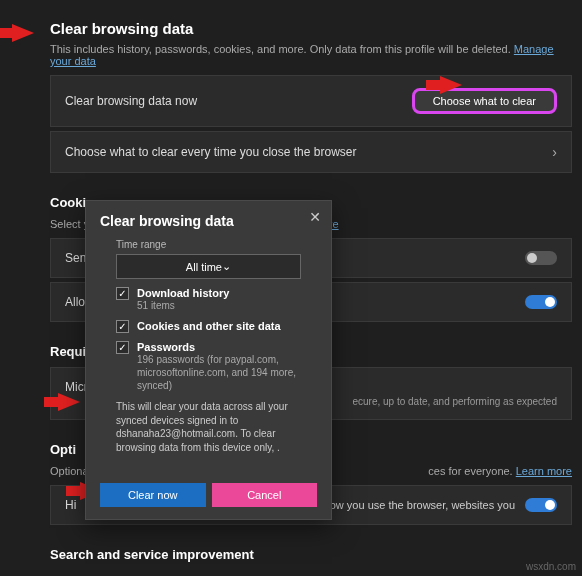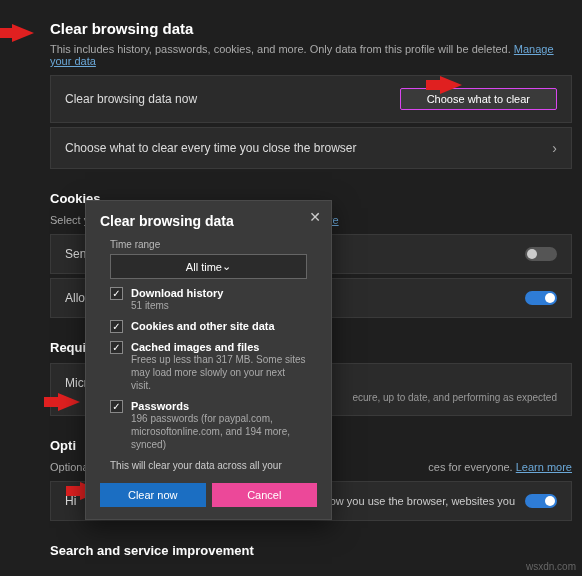--- a/index.html
+++ b/index.html
@@ -4,39 +4,39 @@
 <style>
 * { margin: 0; padding: 0; box-sizing: border-box; font-family: "Segoe UI", Arial, sans-serif; }
 body { background: #1f1f1f; color: #e0e0e0; width: 582px; height: 576px; overflow: hidden; position: relative; font-size: 12px; }
 .page { padding: 20px 10px 20px 50px; }
 h2 { font-size: 15px; font-weight: 600; color: #fff; margin-bottom: 6px; }
 h3 { font-size: 13px; font-weight: 600; color: #fff; margin: 22px 0 8px 0; }
 .desc { font-size: 11px; color: #aaa; margin-bottom: 8px; }
 a.link { color: #6ba8d8; text-decoration: underline; cursor: pointer; }
 .row { background: #2b2b2b; border: 1px solid #3a3a3a; padding: 12px 14px; margin-top: 4px; display: flex; align-items: center; justify-content: space-between; font-size: 12px; color: #ddd; }
 .row .sub { font-size: 10px; color: #999; margin-top: 2px; }
-.btn-outline { background: #3a3a3a; border: 1px solid #d946ef; color: #fff; padding: 4px 26px; font-size: 11px; cursor: pointer; border-radius: 2px; }
+.btn-outline { background: #3a3a3a; border: 3px solid #d946ef; color: #fff; padding: 4px 18px; font-size: 11px; cursor: pointer; border-radius: 8px; }
 .chev { color: #aaa; font-size: 14px; }
 .toggle { width: 32px; height: 14px; background: #555; border-radius: 8px; position: relative; }
 .toggle::after { content: ""; position: absolute; width: 10px; height: 10px; background: #ccc; border-radius: 50%; top: 2px; left: 2px; }
 .toggle.on { background: #2e7cd6; }
 .toggle.on::after { left: auto; right: 2px; background: #fff; }
 
 .arrow { position: absolute; width: 0; height: 0; border-top: 9px solid transparent; border-bottom: 9px solid transparent; border-left: 22px solid #e02020; }
 .arrow::before { content: ""; position: absolute; left: -36px; top: -5px; width: 16px; height: 10px; background: #e02020; }
 .arrow.a1 { top: 24px; left: 12px; }
 .arrow.a2 { top: 76px; left: 440px; }
 .arrow.a3 { top: 393px; left: 58px; }
 .arrow.a4 { top: 482px; left: 80px; }
 
 .modal-back { position: absolute; top: 200px; left: 85px; width: 247px; height: 320px; background: #3a3a3a; border: 1px solid #4a4a4a; box-shadow: 0 8px 24px rgba(0,0,0,.5); z-index: 10; display: flex; flex-direction: column; }
 .modal-head { padding: 12px 14px 6px; position: relative; }
 .modal-head h4 { font-size: 14px; font-weight: 600; color: #fff; }
 .close { position: absolute; top: 8px; right: 10px; color: #ccc; font-size: 14px; cursor: pointer; }
-.modal-body { padding: 0 24px 8px; overflow: hidden; flex: 1; font-size: 11px; color: #ccc; }
+.modal-body { padding: 0 30px 8px; overflow: hidden; flex: 1; font-size: 11px; color: #ccc; }
 .label { font-size: 10px; color: #bbb; margin: 4px 0 4px; }
 .select { background: #2b2b2b; border: 1px solid #666; color: #fff; padding: 5px 8px; width: 100%; font-size: 11px; display: flex; justify-content: center; align-items: center; cursor: pointer; }
 .chk-item { display: flex; gap: 8px; margin-top: 8px; }
 .chk { width: 13px; height: 13px; border: 1px solid #888; background: #2b2b2b; flex-shrink: 0; display: flex; align-items: center; justify-content: center; font-size: 10px; color: #fff; cursor: pointer; }
 .chk.checked::before { content: "✓"; }
 .chk-text .t { font-weight: 600; font-size: 11px; color: #fff; }
 .chk-text .s { font-size: 10px; color: #aaa; line-height: 1.3; }
 .warn { font-size: 10px; color: #ccc; margin-top: 8px; line-height: 1.35; }
 .modal-foot { display: flex; gap: 6px; padding: 8px 14px 12px; }
 .btn-primary { flex: 1; background: #1b6ec2; color: #fff; border: none; padding: 6px 0; font-size: 11px; cursor: pointer; }
@@ -127,27 +127,20 @@
         </div>
         <div class="chk-item">
           <div class="chk checked"></div>
           <div class="chk-text">
             <div class="t">Cookies and other site data</div>
           </div>
         </div>
         <div class="chk-item">
           <div class="chk checked"></div>
           <div class="chk-text">
-            <div class="t">Cached images and files</div>
-            <div class="s">Frees up less than 317 MB. Some sites may load more slowly on your next visit.</div>
-          </div>
-        </div>
-        <div class="chk-item">
-          <div class="chk checked"></div>
-          <div class="chk-text">
             <div class="t">Passwords</div>
             <div class="s">196 passwords (for paypal.com, microsoftonline.com, and 194 more, synced)</div>
           </div>
         </div>
       </div>
     <div class="warn">
       <span>This will clear your data across all your synced devices signed in to </span><span>dshanaha23@hotmail.com</span><span>. To clear browsing data from this device only, </span>.
     </div>
   </div>
   <div class="modal-foot">

